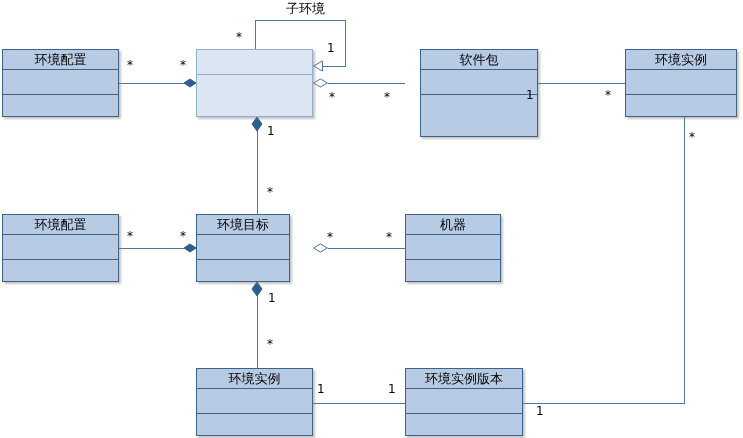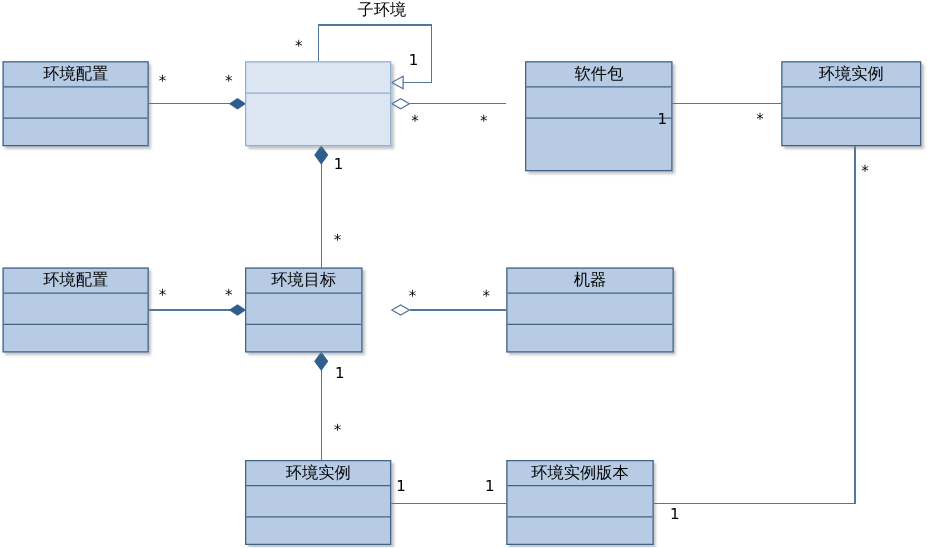--- a/index.html
+++ b/index.html
@@ -101,21 +101,21 @@
     <div class="cls-comp"></div>
     <div class="cls-comp cls-comp-last"></div>
   </div>
 
   <div class="cls" style="left:196px;top:214px;width:94px;height:68px">
     <div class="cls-title">环境目标</div>
     <div class="cls-comp"></div>
     <div class="cls-comp cls-comp-last"></div>
   </div>
 
-  <div class="cls" style="left:405px;top:214px;width:134px;height:68px">
+  <div class="cls" style="left:405px;top:214px;width:96px;height:68px">
     <div class="cls-title">机器</div>
     <div class="cls-comp"></div>
     <div class="cls-comp cls-comp-last"></div>
   </div>
 
   <div class="cls" style="left:196px;top:368px;width:117px;height:68px">
     <div class="cls-title">环境实例</div>
     <div class="cls-comp"></div>
     <div class="cls-comp cls-comp-last"></div>
   </div>

